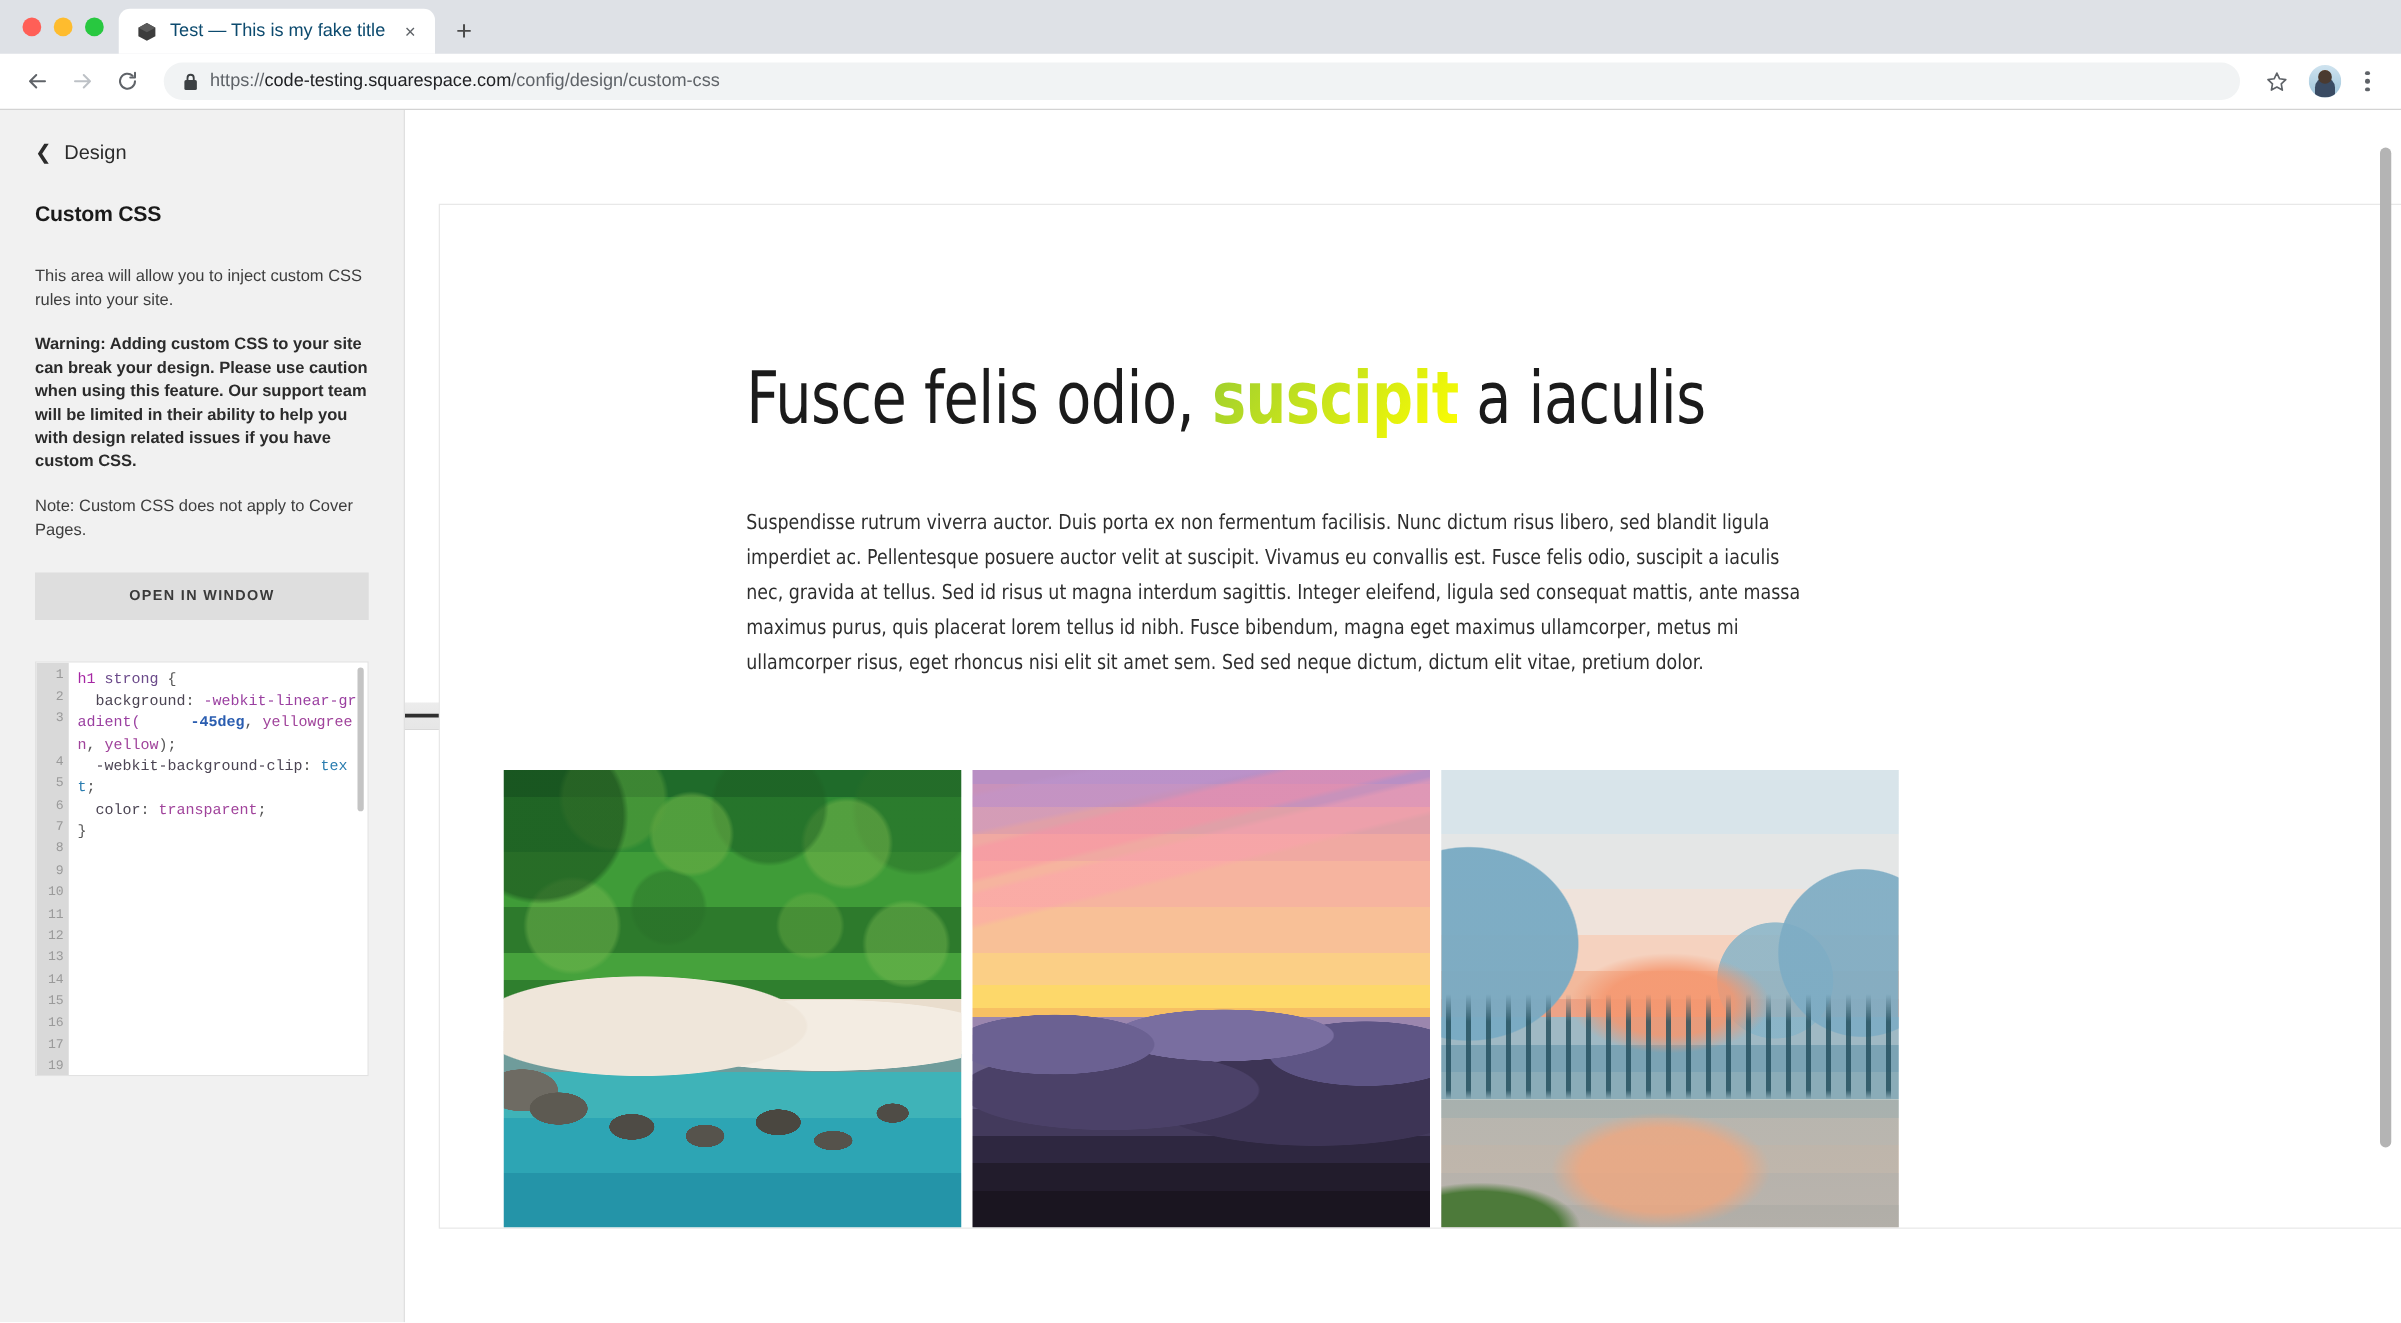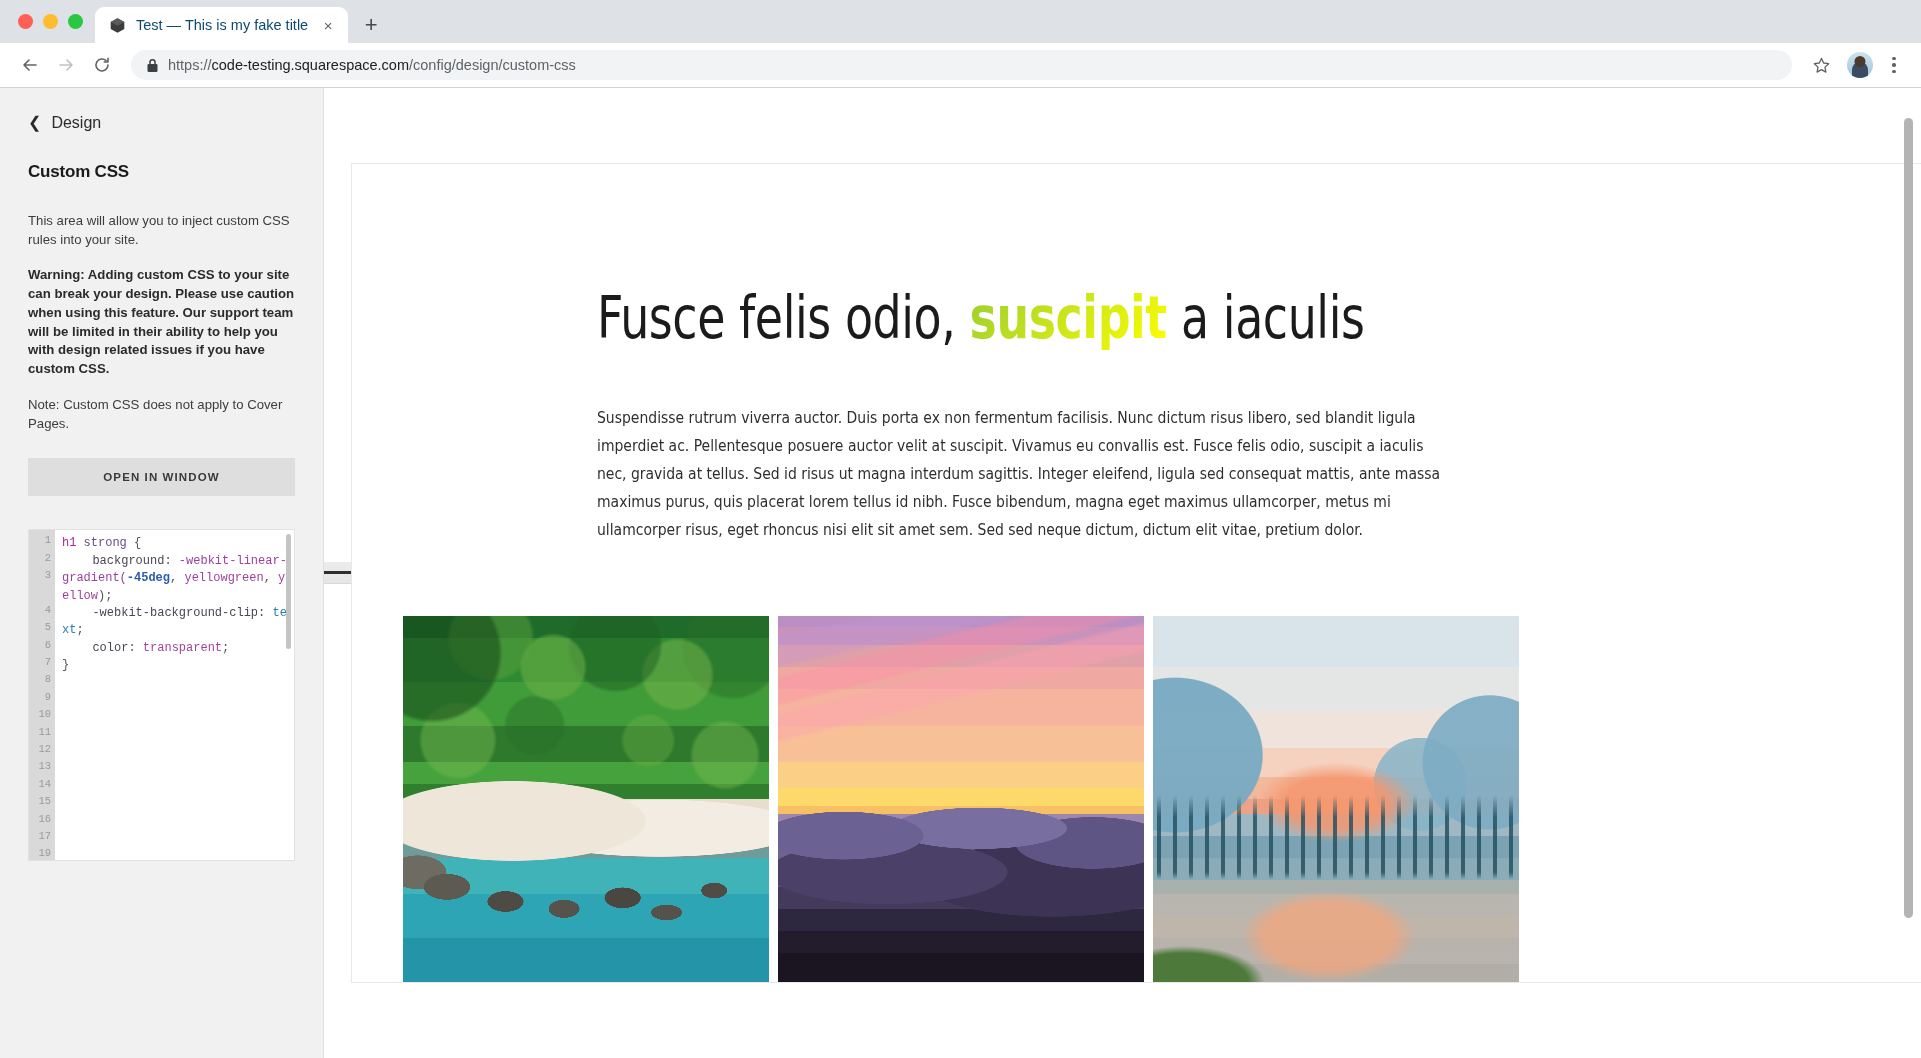--- a/index.html
+++ b/index.html
@@ -115,23 +115,23 @@
     text-align: right; line-height: 1; user-select: none;
   }
   .gutter span { display: block; height: 17.4px; padding-right: 4px; }
   .code {
     flex: 1; padding: 5px 6px 0 7px; overflow: hidden;
     font-family: "Liberation Mono", monospace; font-size: 12px;
     line-height: 17.4px; color: #333; white-space: pre-wrap; word-break: break-all;
   }
   .tok-sel { color: #a626a4; }
   .tok-el  { color: #6b4a8a; }
-  .tok-prop { color: #4b4453; margin-left: 16px; }
+  .tok-prop { color: #4b4453; }
   .tok-fn  { color: #9a3fa0; }
-  .tok-num { color: #2a5db0; font-weight: bold; }
+  .tok-num { color: #2a5db0; font-weight: bold; margin-left: 40px; }
   .tok-val { color: #a0439b; }
   .tok-kw  { color: #2a7db0; }
   .tok-punc { color: #555; }
   .editor-scroll {
     position: absolute; right: 3px; top: 4px; width: 5px; height: 115px;
     background: #c4c4c4; border-radius: 3px;
   }
   .btn-manage { margin-top: 26px; }
 
   

